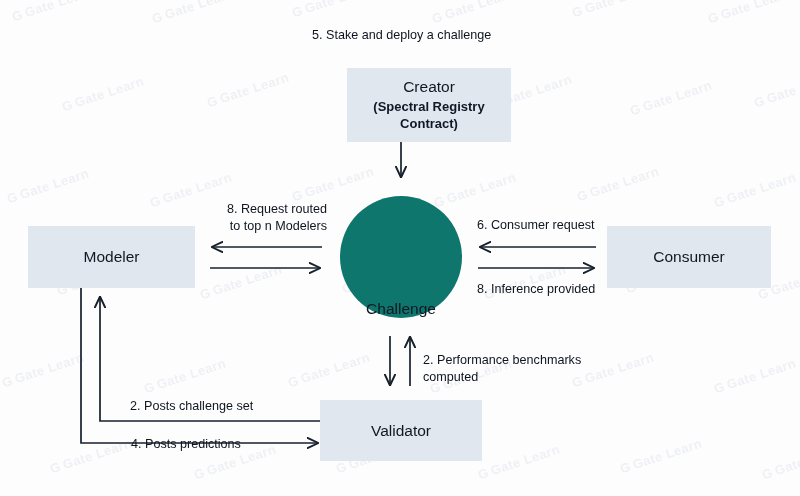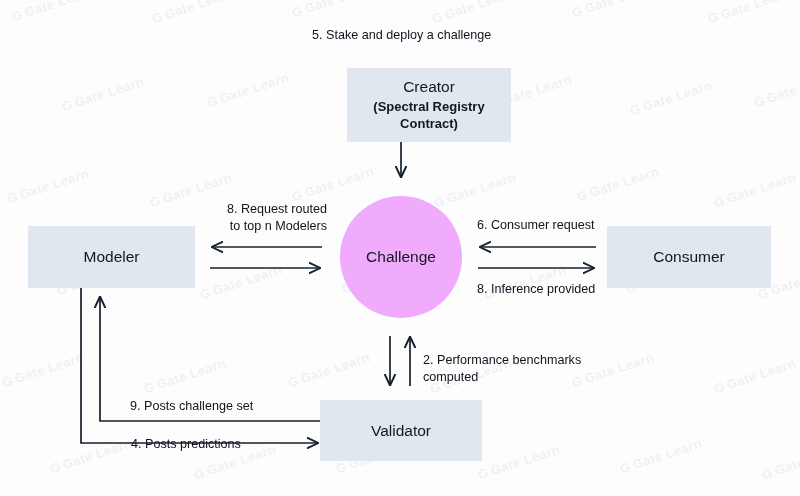--- a/index.html
+++ b/index.html
@@ -61,24 +61,24 @@
   .node-sub {
     font-size: 13px;
     color: #101823;
     line-height: 1.3;
     margin-top: 2px;
     font-weight: bold;
   }
 
   .node-circle {
     position: absolute;
-    background: #f0abfc;
+    background: #0f766e;
     border-radius: 50%;
     display: flex;
-    align-items: center;
+    align-items: flex-end;
     justify-content: center;
     z-index: 2;
   }
   .node-circle .node-title { font-size: 15.5px; }
 
   
   .edge-label {
     position: absolute;
     font-size: 12.6px;
     line-height: 1.32;
@@ -200,17 +200,17 @@
   <div class="edge-label right-align" style="left:215px; top:201px; width:112px;">8. Request routed
 to top n Modelers</div>
 
   <div class="edge-label" style="left:477px; top:217px;">6. Consumer request</div>
 
   <div class="edge-label" style="left:477px; top:281px;">8. Inference provided</div>
 
   <div class="edge-label" style="left:423px; top:352px;">2. Performance benchmarks
 computed</div>
 
-  <div class="edge-label" style="left:130px; top:398px;">9. Posts challenge set</div>
+  <div class="edge-label" style="left:130px; top:398px;">2. Posts challenge set</div>
 
   <div class="edge-label" style="left:131px; top:436px;">4. Posts predictions</div>
 
 </div>
 
 </body></html>

